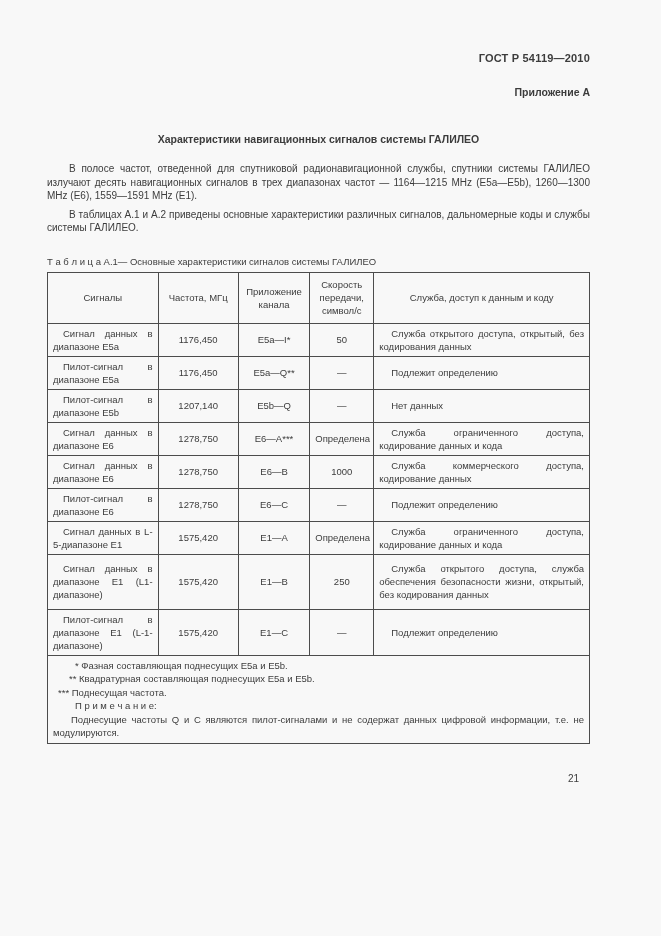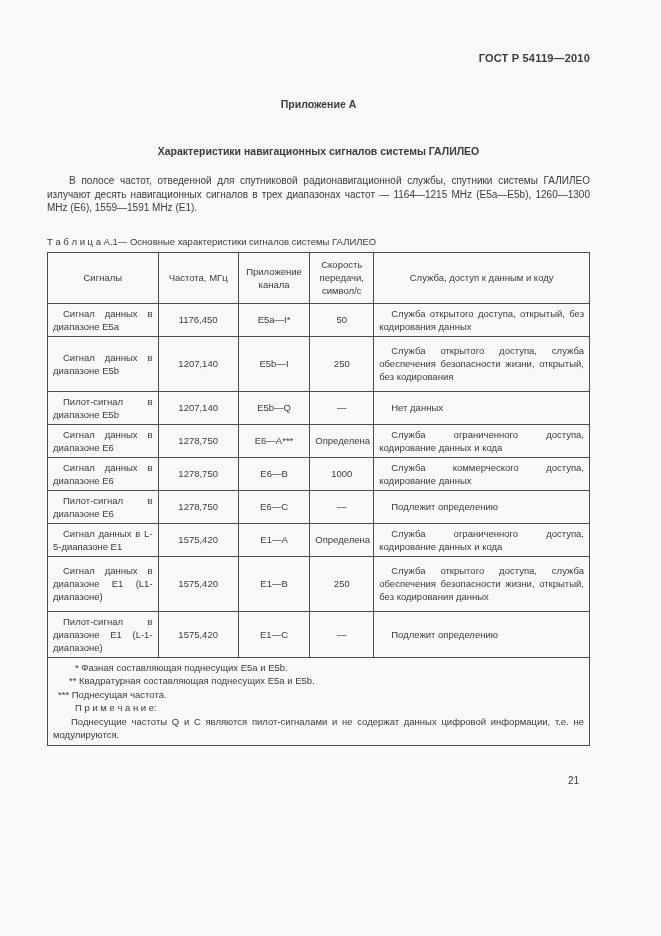--- a/index.html
+++ b/index.html
@@ -19,22 +19,22 @@
     box-sizing: border-box;
     padding: 52px 71px 0 47px;
   }
   .doc-number {
     text-align: right;
     font-size: 11px;
     font-weight: bold;
     letter-spacing: 0.2px;
   }
   .appendix {
-    margin-top: 33px;
-    text-align: center;
+    margin-top: 21px;
+    text-align: right;
     font-size: 10.5px;
     font-weight: bold;
     line-height: 15px;
   }
   .page-title {
     margin-top: 33px;
     text-align: center;
     font-size: 10.5px;
     font-weight: bold;
   }
@@ -121,20 +121,21 @@
   <div class="doc-number">ГОСТ Р 54119—2010</div>
 
   <div class="appendix">
     <div>Приложение А</div>
   </div>
 
   <div class="page-title">Характеристики навигационных сигналов системы ГАЛИЛЕО</div>
 
   <div class="bodytext">
     <p>В полосе частот, отведенной для спутниковой радионавигационной службы, спутники системы ГАЛИЛЕО излучают десять навигационных сигналов в трех диапазонах частот — 1164—1215 MHz (Е5а—Е5b), 1260—1300 MHz (Е6), 1559—1591 MHz (Е1).</p>
+    <p>В таблицах А.1 и А.2 приведены основные характеристики различных сигналов, дальномерные коды и службы системы ГАЛИЛЕО.</p>
   </div>
 
   <div class="table-caption">
     <span>Т а б л и ц а  А.1—</span>
     <span>Основные характеристики сигналов системы ГАЛИЛЕО</span>
   </div>
 
   <table class="sig-table">
     <colgroup>
       <col style="width:20.4%">
@@ -153,26 +154,26 @@
       </tr>
     </thead>
     <tbody>
       <tr class="r-sm">
         <td class="c-signal">Сигнал данных в диапазоне Е5а</td>
         <td class="c-center">1176,450</td>
         <td class="c-center">Е5а—I*</td>
         <td class="c-center">50</td>
         <td class="c-service">Служба открытого доступа, открытый, без кодирования данных</td>
       </tr>
-      <tr class="r-lg">
-        <td class="c-signal">Сигнал данных в диапазоне Е5b</td>
-        <td class="c-center">1207,140</td>
-        <td class="c-center">Е5b—I</td>
-        <td class="c-center">250</td>
-        <td class="c-service">Служба открытого доступа, служба обеспечения безопасности жизни, открытый, без кодирования</td>
+      <tr class="r-sm">
+        <td class="c-signal">Пилот-сигнал в диапазоне Е5а</td>
+        <td class="c-center">1176,450</td>
+        <td class="c-center">Е5а—Q**</td>
+        <td class="c-center">—</td>
+        <td class="c-service">Подлежит определению</td>
       </tr>
       <tr class="r-sm">
         <td class="c-signal">Пилот-сигнал в диапазоне Е5b</td>
         <td class="c-center">1207,140</td>
         <td class="c-center">Е5b—Q</td>
         <td class="c-center">—</td>
         <td class="c-service">Нет данных</td>
       </tr>
       <tr class="r-sm">
         <td class="c-signal">Сигнал данных в диапазоне Е6</td>

